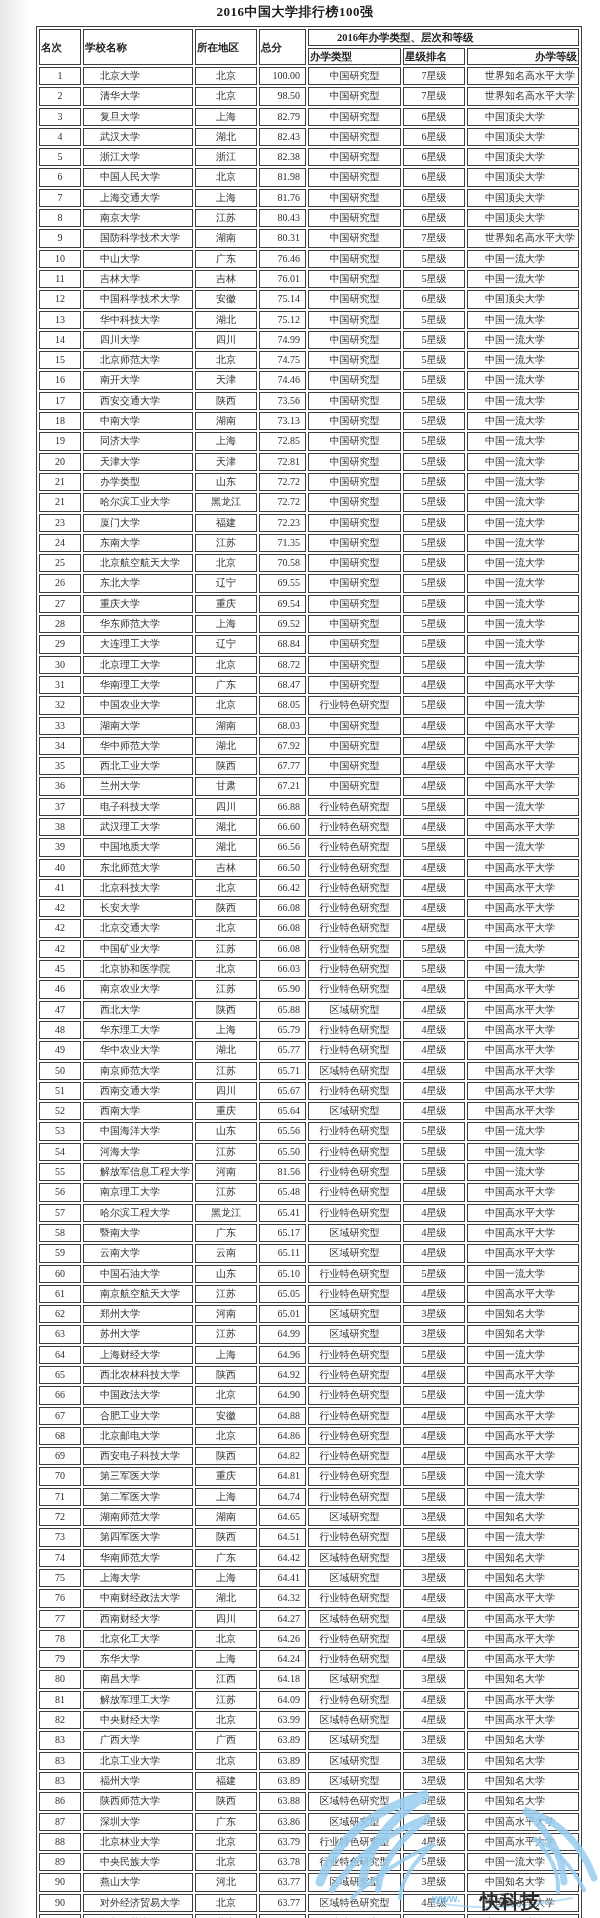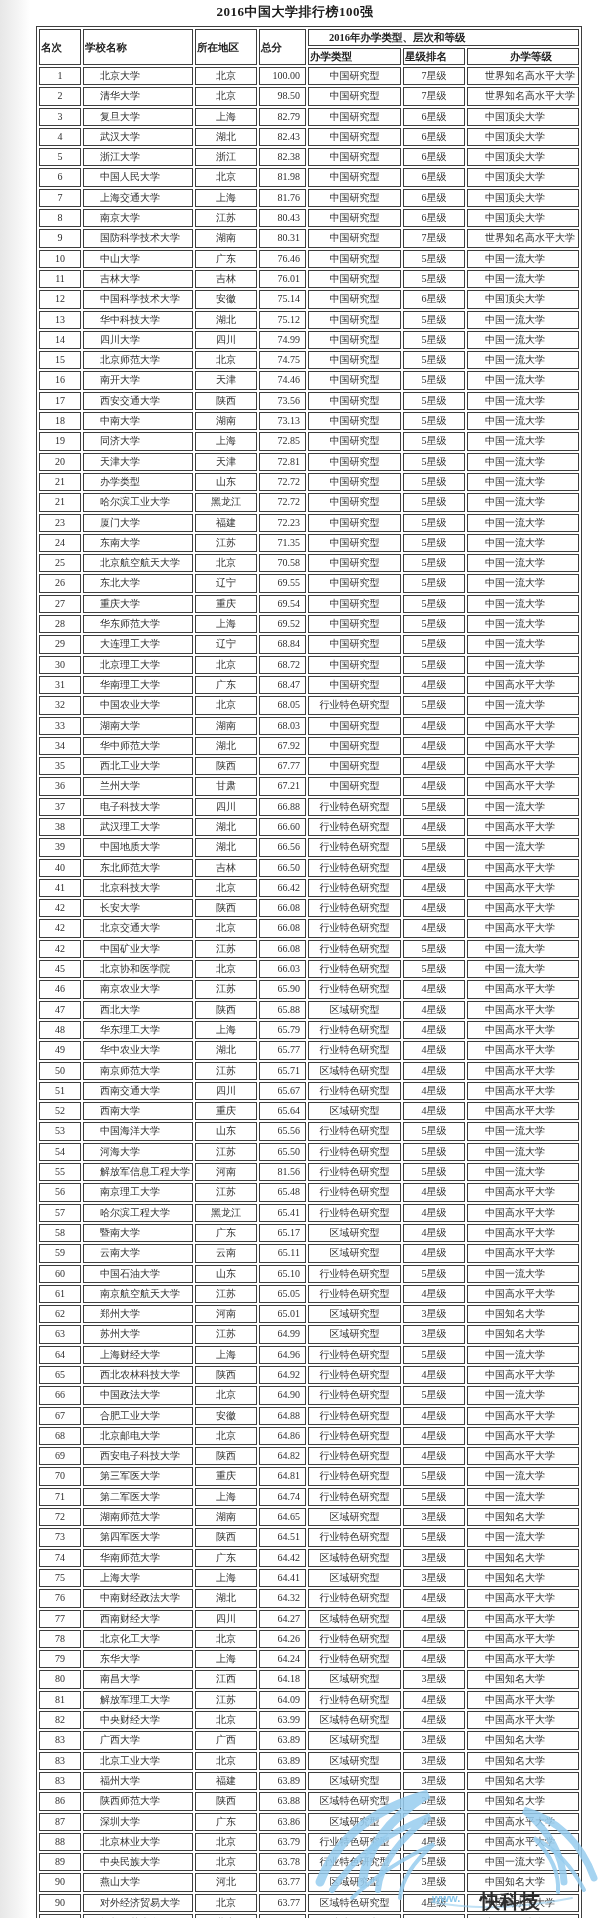--- a/index.html
+++ b/index.html
@@ -21,22 +21,22 @@
     position:absolute;left:36px;top:26px;width:542px;
     table-layout:fixed;border-collapse:separate;border-spacing:2px;
     border:1px solid #3d3d3d;background:#ffffff;
   }
   .rank-table th,.rank-table td{
     border:1px solid #3d3d3d;overflow:hidden;white-space:nowrap;
     vertical-align:middle;box-sizing:border-box;background:#ffffff;
   }
   .rank-table th{font-weight:bold;font-size:10.5px;height:13px;line-height:13px;text-align:left;color:#222;}
   .rank-table td{font-size:10px;height:14.36px;line-height:14.3px;color:#2e2e2e;}
-  th.h-group{text-align:left;padding-left:20px;}
-  th.h-grade{text-align:center;padding-left:17px;}
+  th.h-group{text-align:left;padding-left:28px;}
+  th.h-grade{text-align:right;padding-left:17px;}
   .c-rank{text-align:center;}
   .c-name{text-align:left;padding-left:16px;}
   .c-region{text-align:center;}
   .c-score{text-align:right;padding-right:5px;color:#3a4a5c;}
   .c-type{text-align:center;}
   .c-star{text-align:center;}
   .c-grade{text-align:left;padding-left:17px;}
   .watermark{
     position:absolute;left:312px;top:1786px;width:288px;height:130px;
     pointer-events:none;

